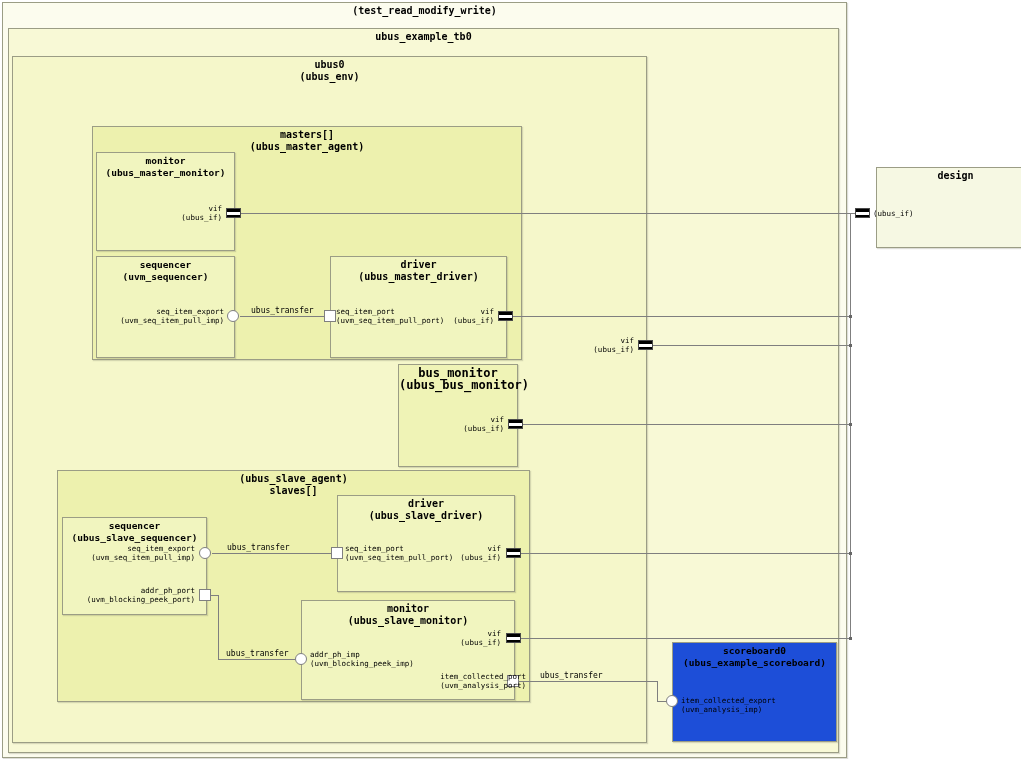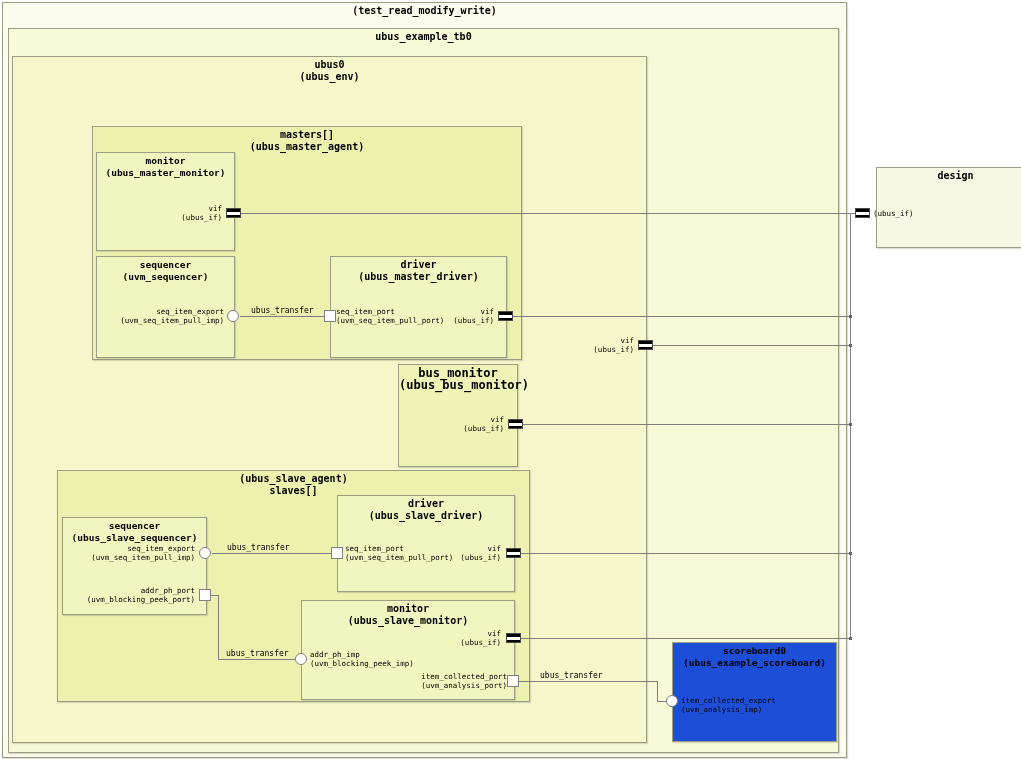--- a/index.html
+++ b/index.html
@@ -209,21 +209,21 @@
     <div>(ubus_if)</div>
   </div>
   <div class="plabel r" style="right:520px;top:629px;">
     <div>vif</div>
     <div>(ubus_if)</div>
   </div>
   <div class="plabel l" style="left:310px;top:650px;">
     <div>addr_ph_imp</div>
     <div>(uvm_blocking_peek_imp)</div>
   </div>
-  <div class="plabel r" style="right:514px;top:672px;text-align:center;">
+  <div class="plabel r" style="right:495px;top:672px;text-align:center;">
     <div>item_collected_port</div>
     <div>(uvm_analysis_port)</div>
   </div>
   <div class="plabel l" style="left:681px;top:696px;">
     <div>item_collected_export</div>
     <div>(uvm_analysis_imp)</div>
   </div>
   <div class="plabel l" style="left:873px;top:209px;">
     <div>(ubus_if)</div>
   </div>

